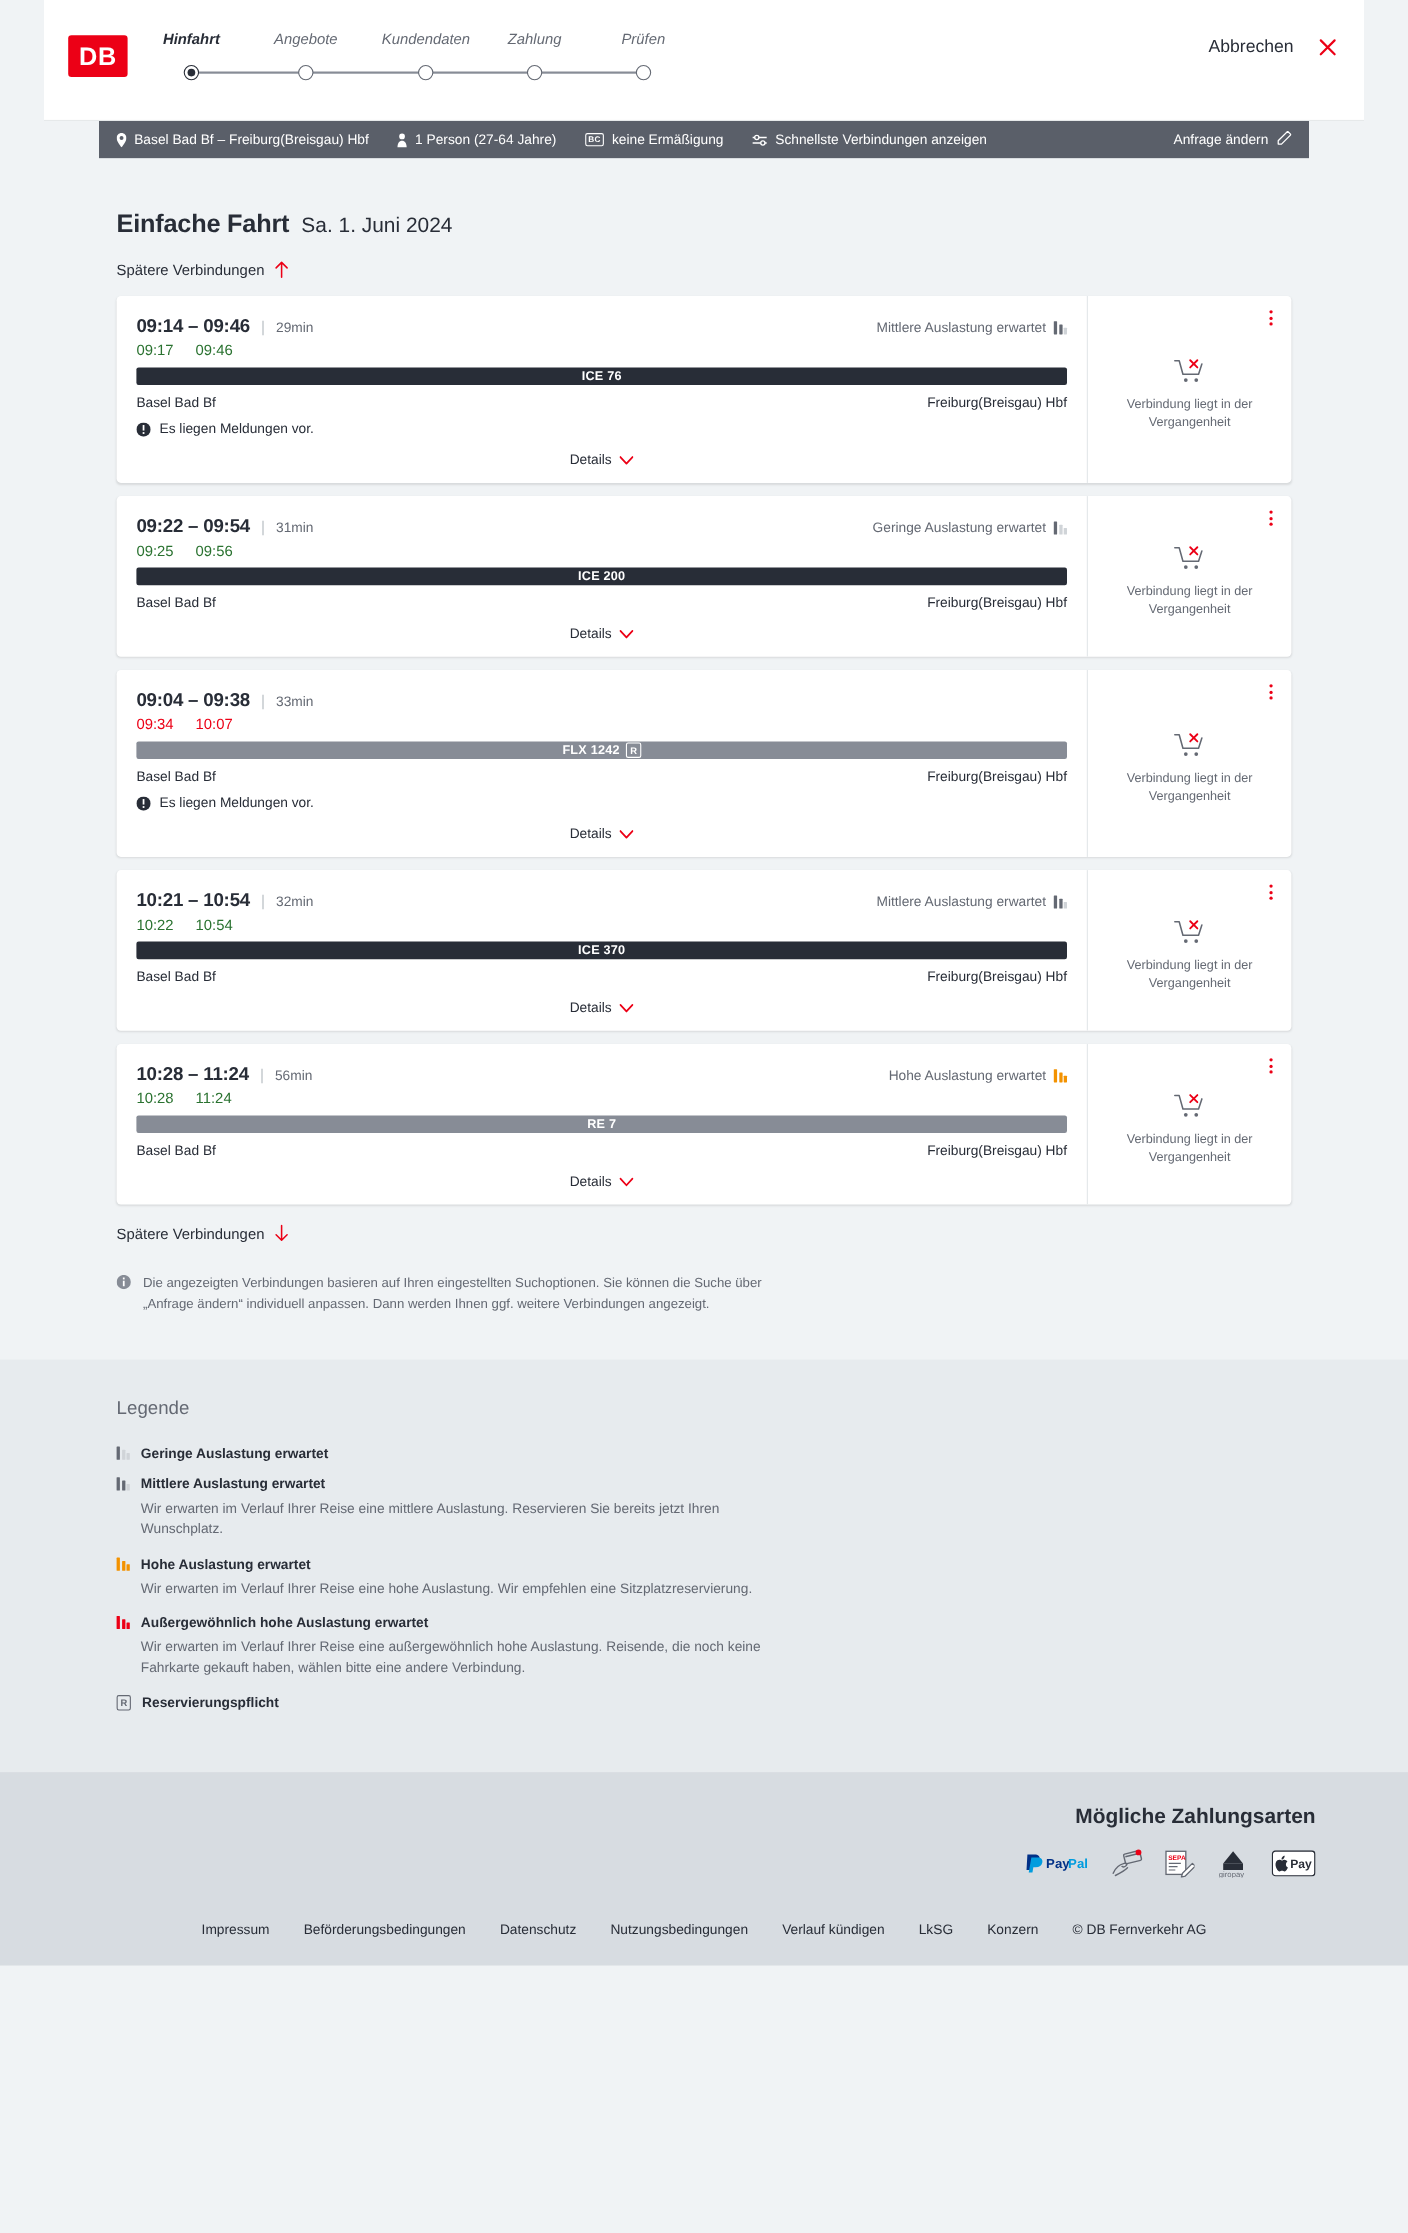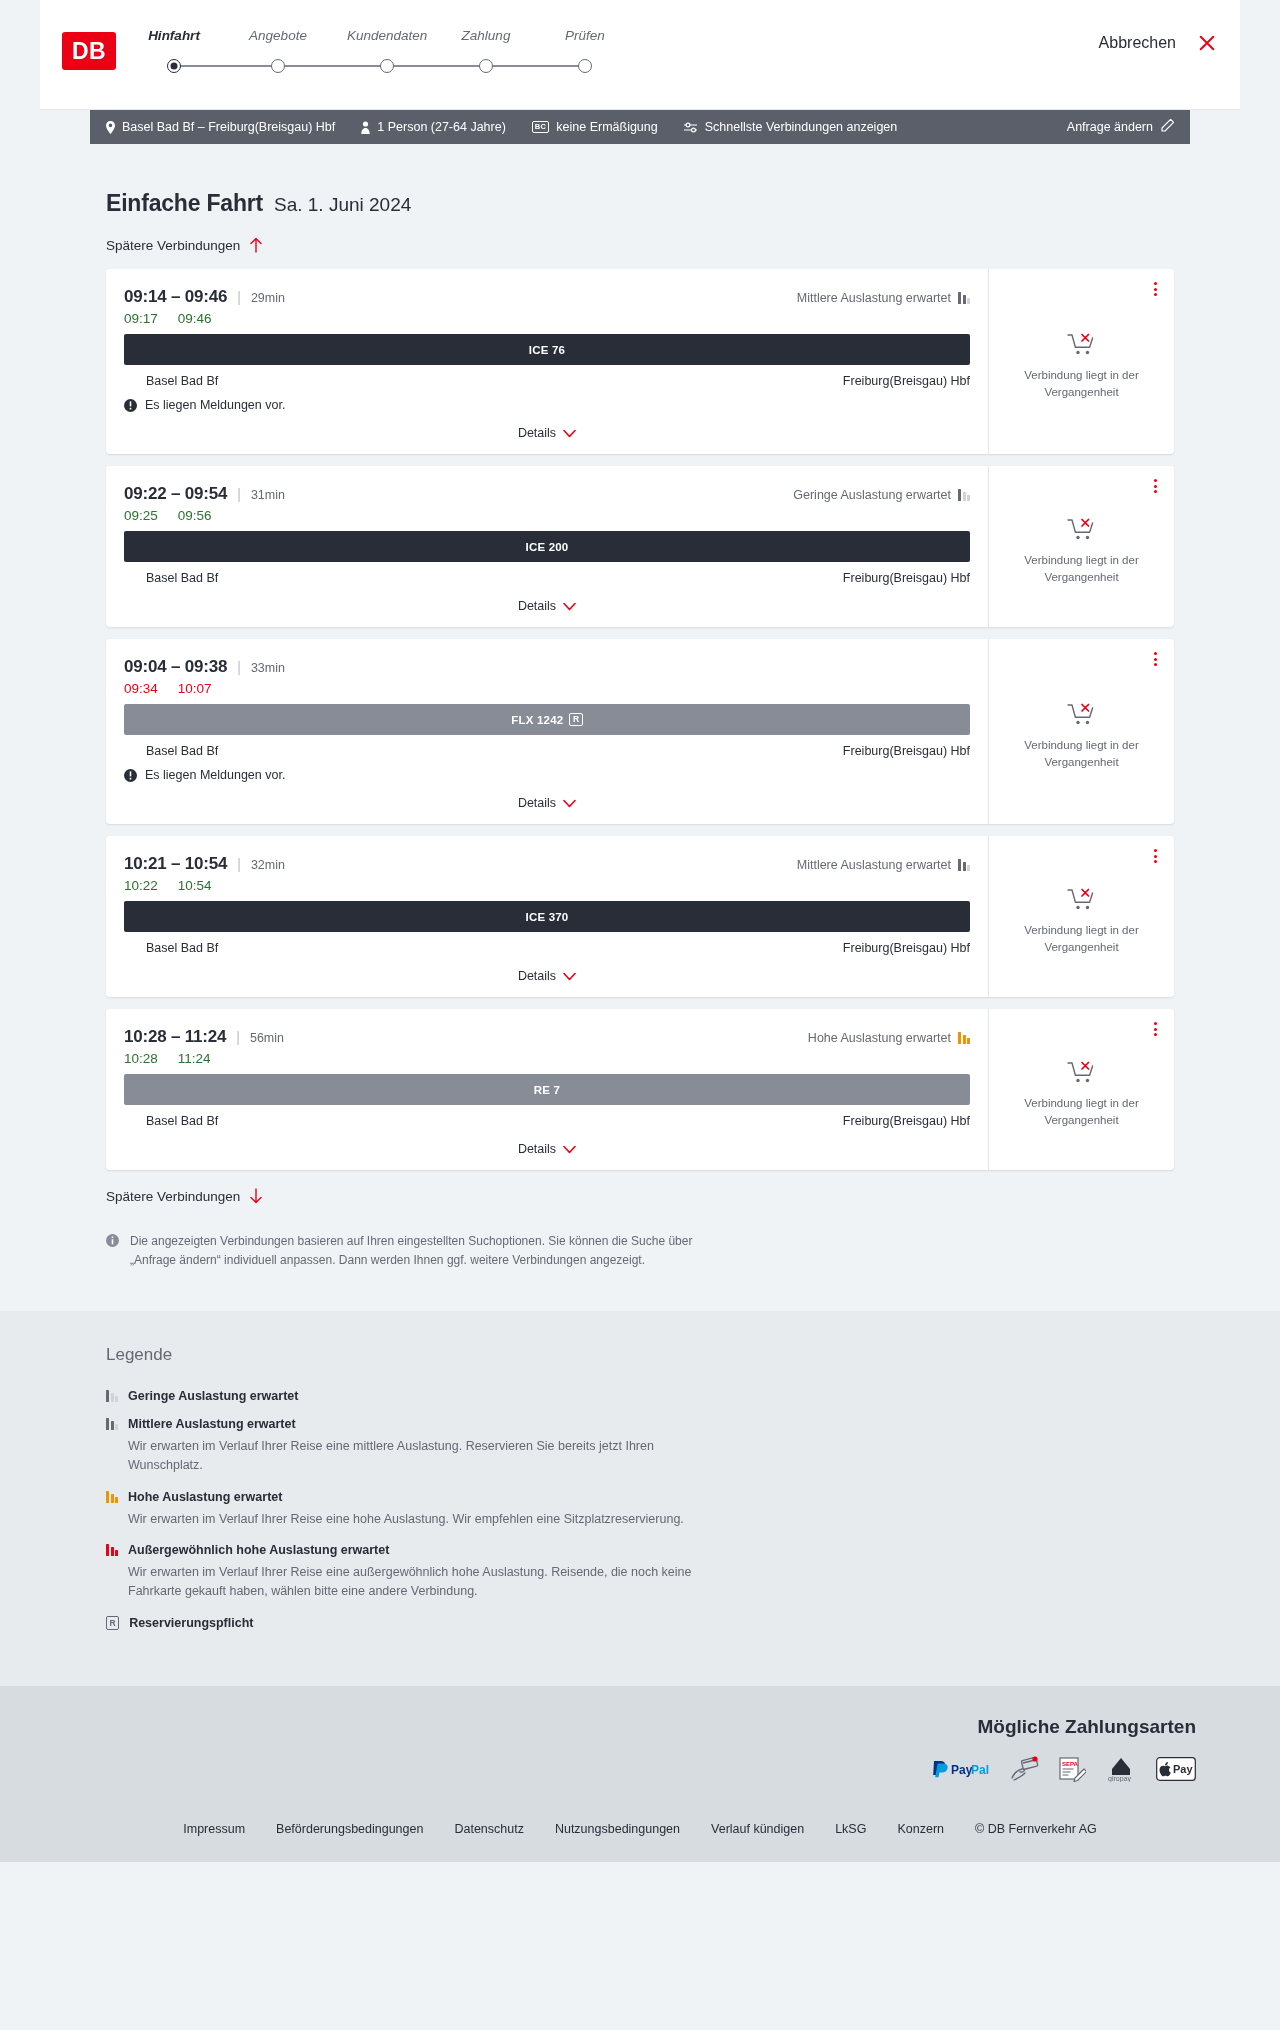--- a/index.html
+++ b/index.html
@@ -271,21 +271,21 @@
     display: flex;
     gap: 20px;
     margin-top: 4px;
     font-size: 13.5px;
   }
   .actual-row .ontime { color: #2a7230; }
   .actual-row .delayed { color: #ec0016; }
 
   .train-bar {
     margin-top: 8px;
-    height: 31px;
+    height: 16px;
     border-radius: 2px;
     display: flex;
     align-items: center;
     justify-content: center;
     gap: 6px;
     color: #fff;
     font-size: 11.5px;
     font-weight: 700;
     letter-spacing: 0.2px;
   }
@@ -299,21 +299,20 @@
     padding: 1.5px 2.5px;
     font-weight: 700;
   }
 
   .station-row {
     display: flex;
     justify-content: space-between;
     margin-top: 9px;
     font-size: 12.5px;
     color: #282d37;
-    margin-left: 22px;
   }
   .msg-row {
     display: flex;
     align-items: center;
     gap: 8px;
     margin-top: 10px;
     font-size: 12.5px;
     color: #282d37;
   }
   .excl-ico { width: 13px; height: 13px; display: block; }

